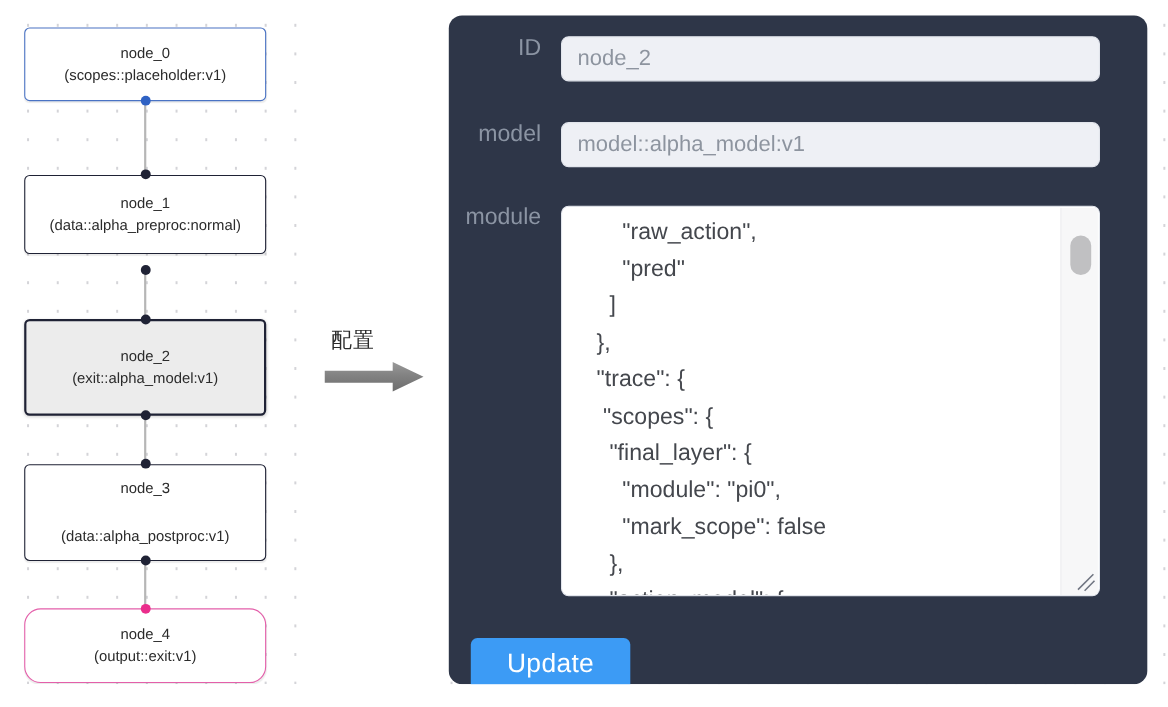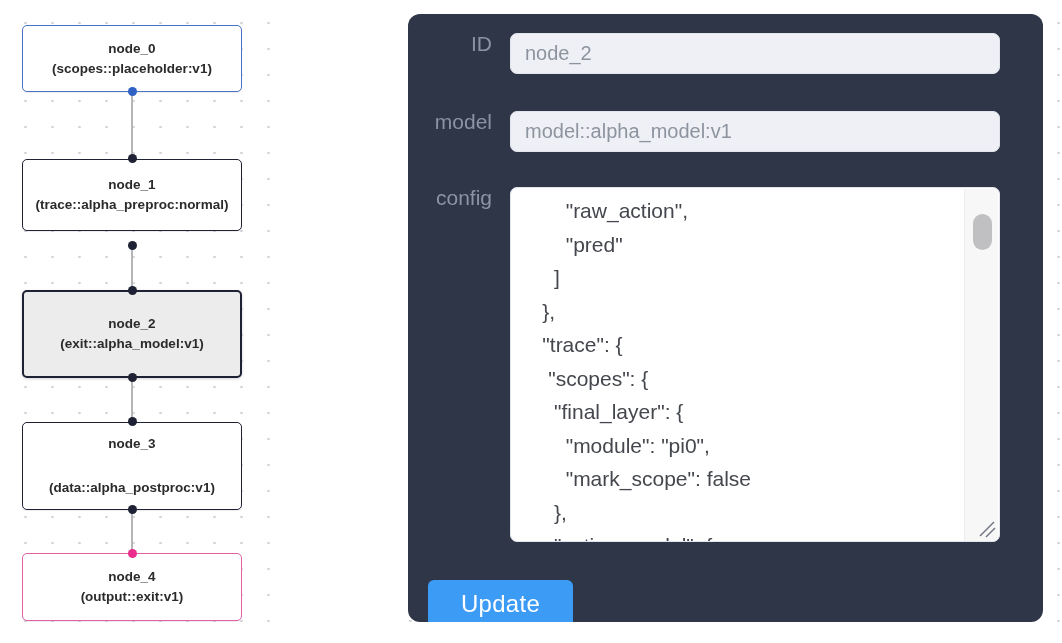--- a/index.html
+++ b/index.html
@@ -59,24 +59,23 @@
     flex-direction: column;
     align-items: center;
     justify-content: center;
     text-align: center;
     color: #2b2b2b;
     font-size: 13.5px;
     line-height: 20px;
     padding: 4px 6px;
     word-break: break-all;
     box-shadow: 0 1px 1px rgba(0,0,0,0.08);
-    font-weight: bold;
   }
   .node.is-input  { border-color: #4a73c4; }
-  .node.is-output { border-color: #e45faa; }
+  .node.is-output { border-color: #e45faa; border-radius: 15px; }
   .node.is-selected {
     background: #ececec;
     border-color: #1f2235;
     border-width: 2px;
     box-shadow: 0 1px 3px rgba(0,0,0,0.18);
   }
   .node-title { white-space: nowrap; }
   .node-sub { word-break: break-all; }
 
   .handle {
@@ -266,21 +265,21 @@
   <div class="edge-line" style="top:510px;height:45px;"></div>
 
   <div class="node is-input" style="top:25px;height:67px;">
     <div class="node-title">node_0</div>
     <div class="node-sub">(scopes::placeholder:v1)</div>
   </div>
   <div class="handle h-blue" style="top:87px;"></div>
 
   <div class="node" style="top:159px;height:72px;">
     <div class="node-title">node_1</div>
-    <div class="node-sub">(trace::alpha_preproc:normal)</div>
+    <div class="node-sub">(data::alpha_preproc:normal)</div>
   </div>
   <div class="handle" style="top:154px;"></div>
   <div class="handle" style="top:241px;"></div>
 
   <div class="node is-selected" style="top:290px;height:88px;">
     <div class="node-title">node_2</div>
     <div class="node-sub">(exit::alpha_model:v1)</div>
   </div>
   <div class="handle" style="top:286px;"></div>
   <div class="handle" style="top:373px;"></div>
@@ -291,35 +290,48 @@
   </div>
   <div class="handle" style="top:417px;"></div>
   <div class="handle" style="top:505px;"></div>
 
   <div class="node is-output" style="top:553px;height:68px;">
     <div class="node-title">node_4</div>
     <div class="node-sub">(output::exit:v1)</div>
   </div>
   <div class="handle h-pink" style="top:549px;"></div>
 
+  <div id="arrow-group">
+    <div id="arrow-label">配置</div>
+    <svg id="arrow-shape" width="92" height="30" viewBox="0 0 92 30">
+      <defs>
+        <linearGradient id="agrad" x1="0" y1="0" x2="0" y2="1">
+          <stop offset="0%" stop-color="#9a9a9a"></stop>
+          <stop offset="45%" stop-color="#828282"></stop>
+          <stop offset="100%" stop-color="#6d6d6d"></stop>
+        </linearGradient>
+      </defs>
+      <path d="M0,9 L62,9 L62,1 L90,14.5 L62,28 L62,20 L0,20 Z" fill="url(#agrad)"></path>
+    </svg>
+  </div>
 
   <div id="config-panel">
 
     <div class="field-row" id="row-id">
       <div class="field-label">ID</div>
       <div class="field-input">node_2</div>
     </div>
 
     <div class="field-row" id="row-type">
       <div class="field-label">model</div>
       <div class="field-input">model::alpha_model:v1</div>
     </div>
 
     <div class="field-row" id="row-config">
-      <div class="field-label">config</div>
+      <div class="field-label">module</div>
       <div class="textarea-wrap">
         <pre id="config-text">        "raw_action",
         "pred"
       ]
     },
     "trace": {
      "scopes": {
       "final_layer": {
         "module": "pi0",
         "mark_scope": false

